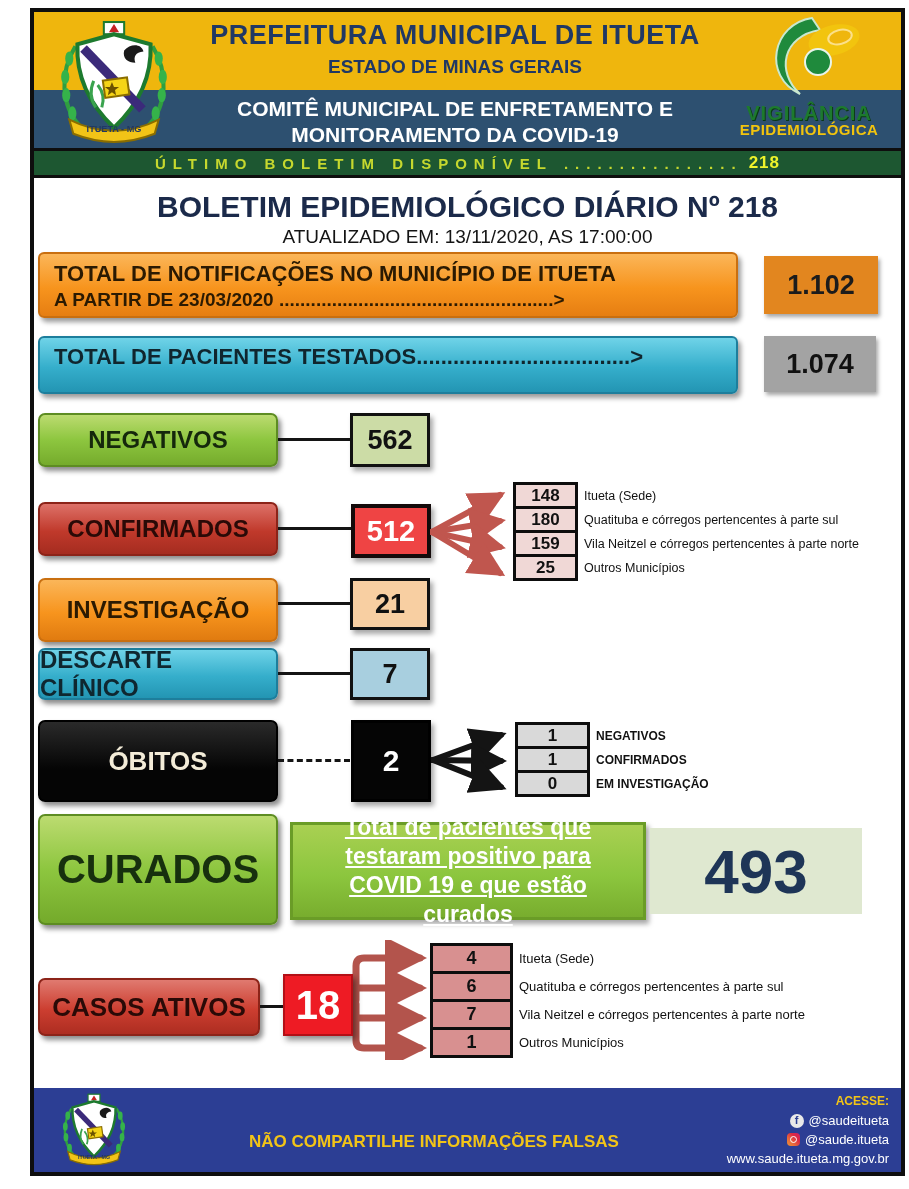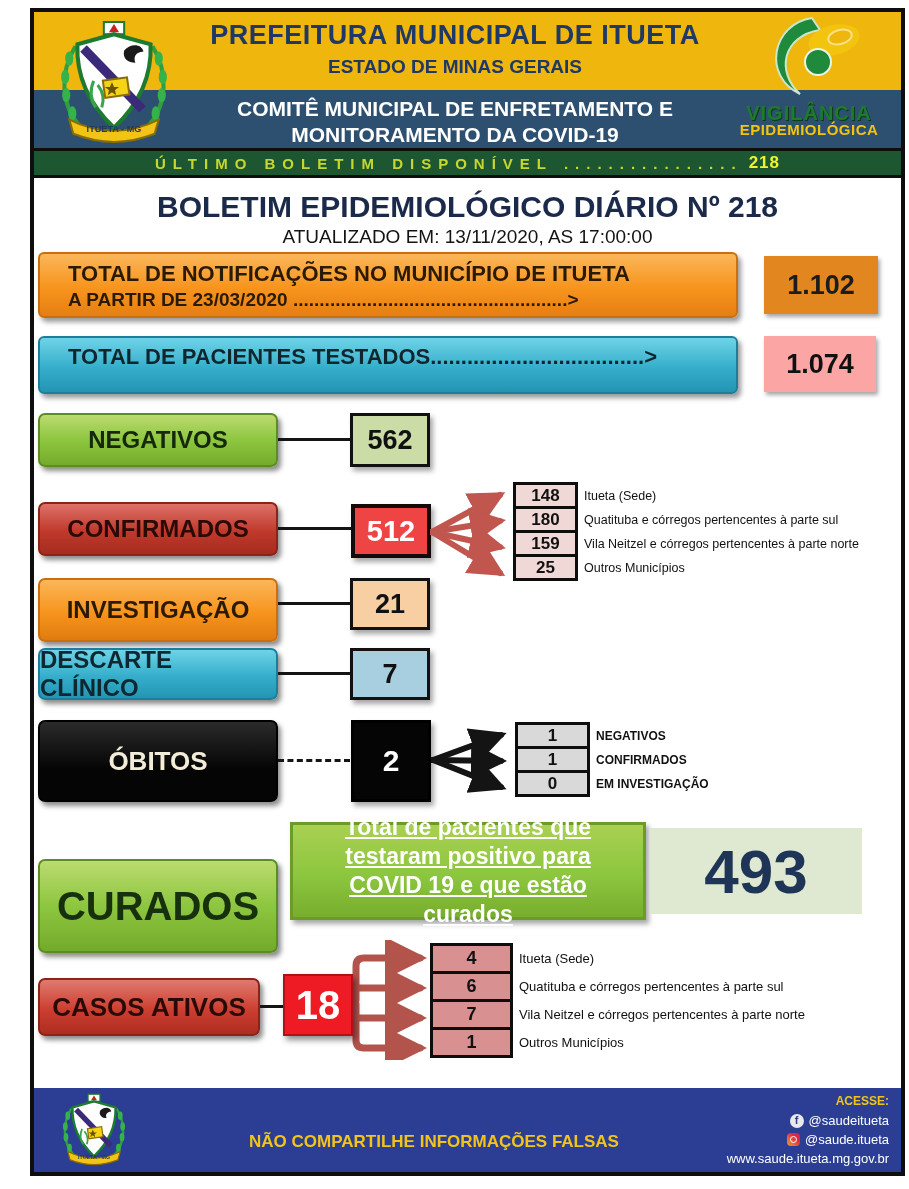--- a/index.html
+++ b/index.html
@@ -30,50 +30,50 @@
   .vlogo-t2{font-size:15px;font-weight:bold;color:#f2c40e;letter-spacing:.5px;line-height:16px;}
 
   
   .doc-title{position:absolute;left:0;top:178px;width:100%;text-align:center;
              font-size:30px;font-weight:bold;color:#1b2a4a;}
   .doc-subtitle{position:absolute;left:0;top:214px;width:100%;text-align:center;
                 font-size:19px;color:#141414;}
 
   
   .bigbar{position:absolute;left:4px;width:700px;border-radius:6px;box-sizing:border-box;
-          box-shadow:3px 4px 5px rgba(0,0,0,.4);padding:6px 28px;}
+          box-shadow:3px 4px 5px rgba(0,0,0,.4);padding:6px 14px;}
   .bar-orange{top:240px;height:66px;background:linear-gradient(180deg,#fbb659 0%,#f7941d 55%,#e67e12 100%);
               border:2px solid #c96f10;color:#2b1a02;}
   .bar-orange .l1{font-size:22px;font-weight:bold;line-height:28px;}
   .bar-orange .l2{font-size:19px;font-weight:bold;line-height:24px;}
   .bar-blue{top:324px;height:58px;background:linear-gradient(180deg,#6fd3e8 0%,#35aecb 55%,#2395b3 100%);
             border:2px solid #1d7e9c;color:#10262e;display:flex;align-items:flex-start;}
   .bar-blue .l1{font-size:22px;font-weight:bold;}
   .valbox{position:absolute;display:flex;align-items:center;justify-content:center;
           font-weight:bold;box-sizing:border-box;}
   .val-orange{left:730px;top:244px;width:114px;height:58px;background:#e2861f;
               box-shadow:2px 3px 4px rgba(0,0,0,.35);font-size:27px;color:#1c1c1c;}
-  .val-blue{left:730px;top:324px;width:112px;height:56px;background:#fca5a5;
+  .val-blue{left:730px;top:324px;width:112px;height:56px;background:#a3a3a3;
             box-shadow:2px 3px 4px rgba(0,0,0,.35);font-size:27px;color:#111;}
 
   
   .btn{position:absolute;left:4px;width:240px;border-radius:7px;box-sizing:border-box;
        display:flex;align-items:center;justify-content:center;font-weight:bold;
        box-shadow:3px 4px 5px rgba(0,0,0,.45);}
   .btn-negativos{top:401px;height:54px;background:linear-gradient(180deg,#bcdb70 0%,#8dc63f 50%,#75ab2c 100%);
                  border:2px solid #5d8c22;color:#15280c;font-size:24px;}
   .btn-confirmados{top:490px;height:54px;background:linear-gradient(180deg,#dd7168 0%,#c0392b 55%,#a52c20 100%);
                    border:2px solid #8c2318;color:#2a0a07;font-size:24px;}
   .btn-investigacao{top:566px;height:64px;background:linear-gradient(180deg,#fbb659 0%,#f7941d 55%,#e07b10 100%);
                     border:2px solid #c96f10;color:#2b1a02;font-size:24px;}
   .btn-descarte{top:636px;height:52px;background:linear-gradient(180deg,#6fd3e8 0%,#35aecb 55%,#2395b3 100%);
                 border:2px solid #1d7e9c;color:#0f2730;font-size:24px;}
   .btn-obitos{top:708px;height:82px;background:linear-gradient(180deg,#2a2a2a 0%,#050505 60%);
               border:2px solid #000;color:#f3ecd8;font-size:26px;}
-  .btn-curados{top:847px;height:94px;background:linear-gradient(180deg,#bcdb70 0%,#8dc63f 50%,#74aa2b 100%);
+  .btn-curados{top:802px;height:111px;background:linear-gradient(180deg,#bcdb70 0%,#8dc63f 50%,#74aa2b 100%);
                border:2px solid #5d8c22;color:#17300e;font-size:40px;}
   .btn-casos{top:966px;height:58px;width:222px;background:linear-gradient(180deg,#e07a70 0%,#cc3e30 55%,#ad2d21 100%);
              border:2px solid #8c2318;color:#2a0a07;font-size:26px;}
 
   
   .connector{position:absolute;height:3px;background:#141414;}
   .connector-dashed{position:absolute;border-top:3px dashed #141414;height:0;}
   .sq{position:absolute;display:flex;align-items:center;justify-content:center;
       font-weight:bold;box-sizing:border-box;box-shadow:3px 4px 5px rgba(0,0,0,.35);}
   .sq-562{left:316px;top:401px;width:80px;height:54px;background:#ccdca6;border:3px solid #111;font-size:27px;color:#111;}

